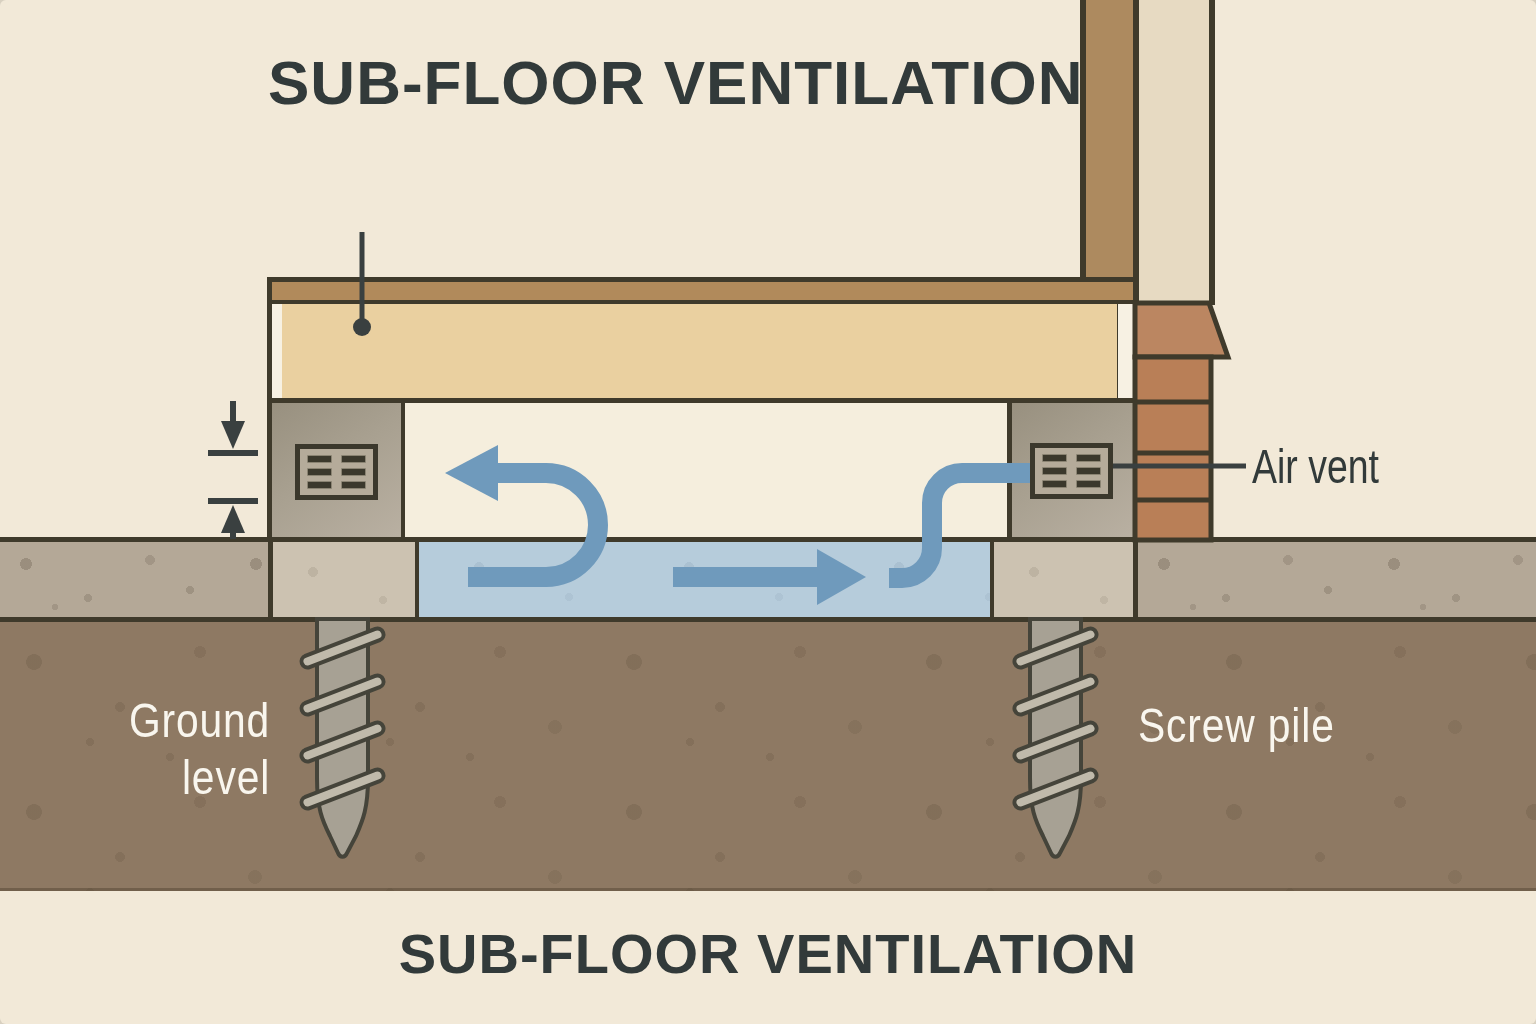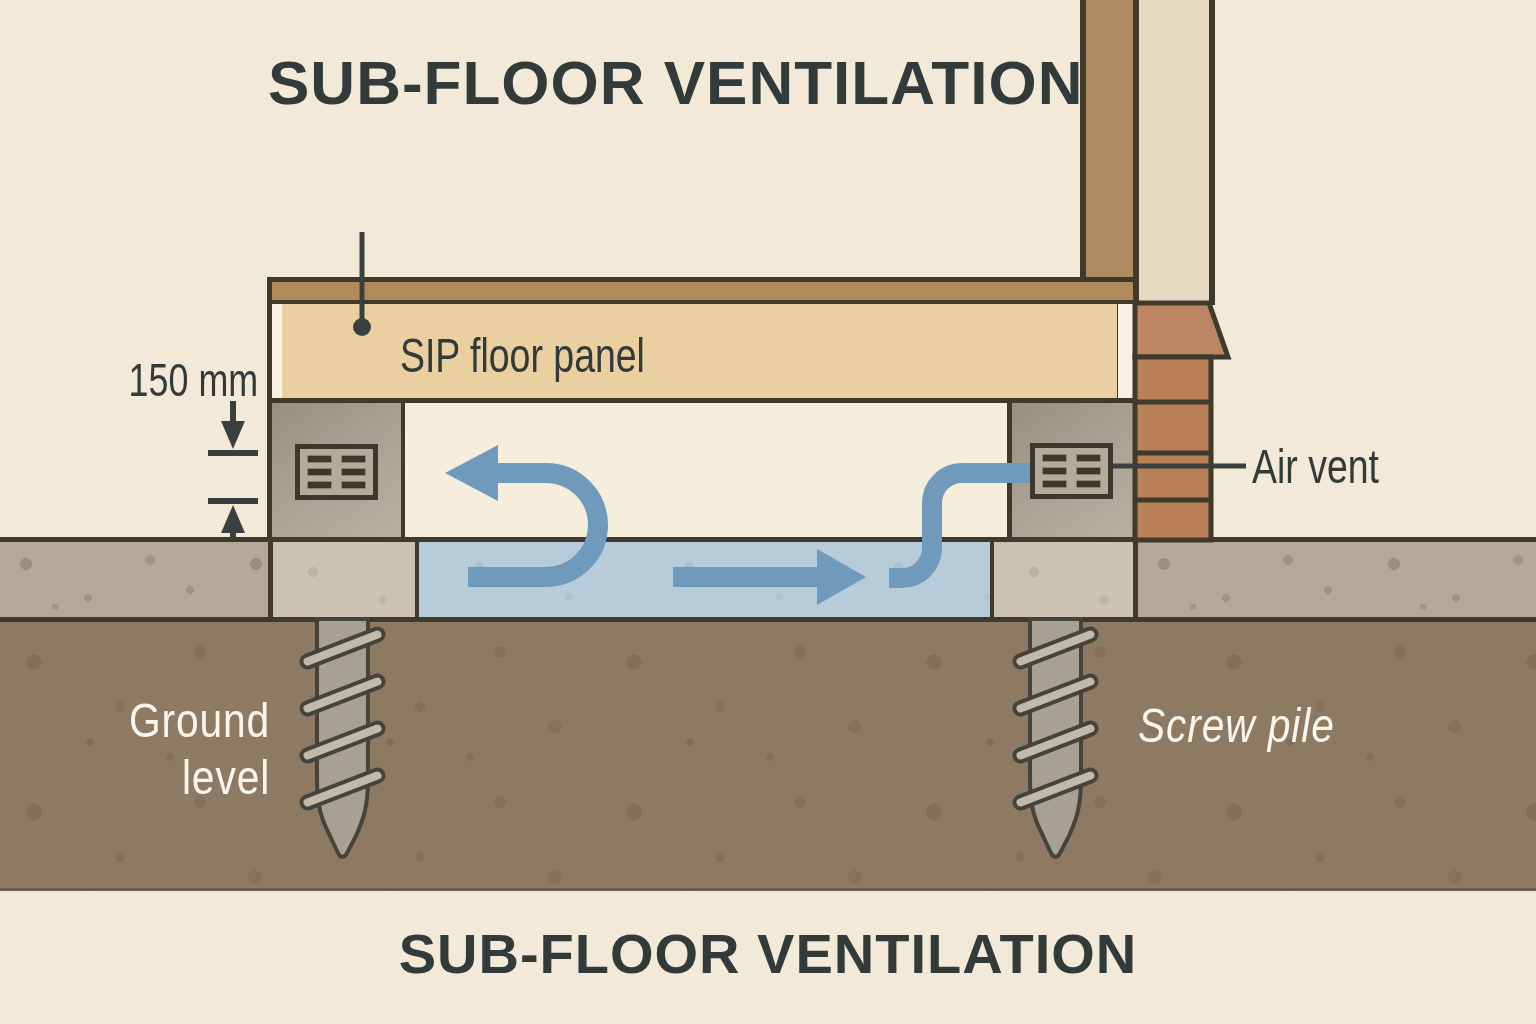--- a/index.html
+++ b/index.html
@@ -1,19 +1,20 @@
 <!DOCTYPE html>
 <html><head>
 <meta charset="utf-8">
 <style>
   html,body{margin:0;padding:0;background:#d8d0c0;}
   #stage{
     position:relative;width:1536px;height:1024px;overflow:hidden;
     background:#f2e9d8;
     font-family:"Liberation Sans", sans-serif;
+    border-radius:6px;
     -webkit-font-smoothing:antialiased;
   }
   .abs{position:absolute;}
 
   
   .title{
     color:#323a3a;font-weight:700;white-space:nowrap;
     letter-spacing:1px;
   }
   .title-top{left:268px;top:52px;font-size:62px;line-height:62px;}
@@ -186,37 +187,31 @@
       <div class="slot"></div>
     <div class="slot"></div>
       <div class="slot"></div>
     <div class="slot"></div>
       <div class="slot"></div>
   </div>
 
   <div class="abs title title-top">SUB-FLOOR VENTILATION</div>
 
 
-  <div class="abs" style="left:400px;top:332px;">
-    <div class="lbl lbl-scale-l">SIP floor panel</div>
-  </div>
-
-
-  <div class="abs" style="right:1278px;top:356px;">
-    <div class="lbl lbl-scale-r" style="font-size:46px;text-align:right;">150 mm</div>
-  </div>
+
+
 
   <div class="abs" style="left:1252px;top:443px;">
     <div class="lbl lbl-scale-l">Air vent</div>
   </div>
 
   <div class="abs" style="right:1266px;top:692px;text-align:right;">
     <div class="lbl-white" style="transform:scaleX(0.85);transform-origin:right center;">Ground</div>
     <div class="lbl-white" style="transform:scaleX(0.85);transform-origin:right center;">level</div>
   </div>
 
-  <div class="abs" style="left:1138px;top:697px;font-style:italic;">
+  <div class="abs" style="left:1138px;top:697px;">
     <div class="lbl-white" style="transform:scaleX(0.85);transform-origin:left center;">Screw pile</div>
   </div>
 
   <div class="abs title title-bottom">SUB-FLOOR VENTILATION</div>
 
 </div>
 
 </body></html>

